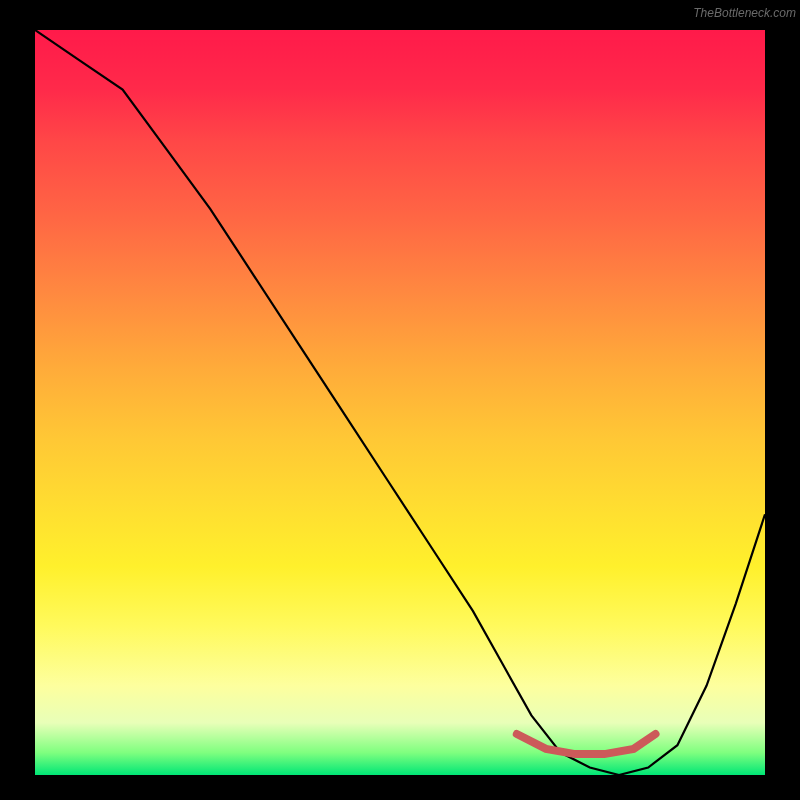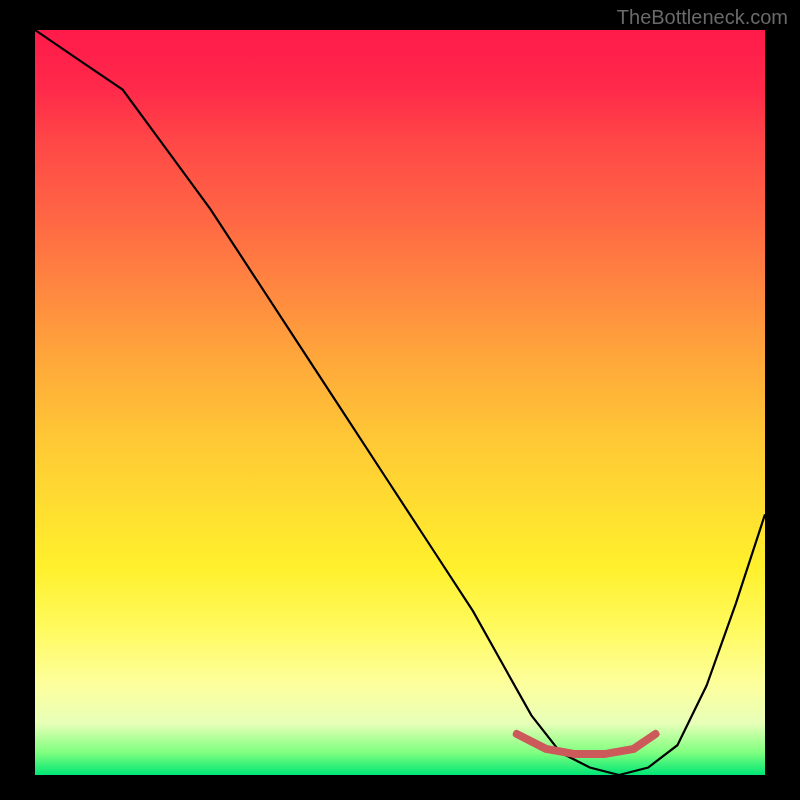--- a/index.html
+++ b/index.html
@@ -7,25 +7,26 @@
     padding: 0;
     background: #000;
     width: 800px;
     height: 800px;
     position: relative;
     font-family: Arial, sans-serif;
   }
   .watermark {
     position: absolute;
     top: 6px;
-    right: 12px;
+    right: 4px;
     color: #6a6a6a;
-    font-size: 20px;
+    font-size: 12px;
     font-weight: 500;
     z-index: 10;
+    font-style: italic;
   }
   .chart-area {
     position: absolute;
     left: 35px;
     top: 30px;
     width: 730px;
     height: 745px;
   }
   .gradient-bg {
     position: absolute;

